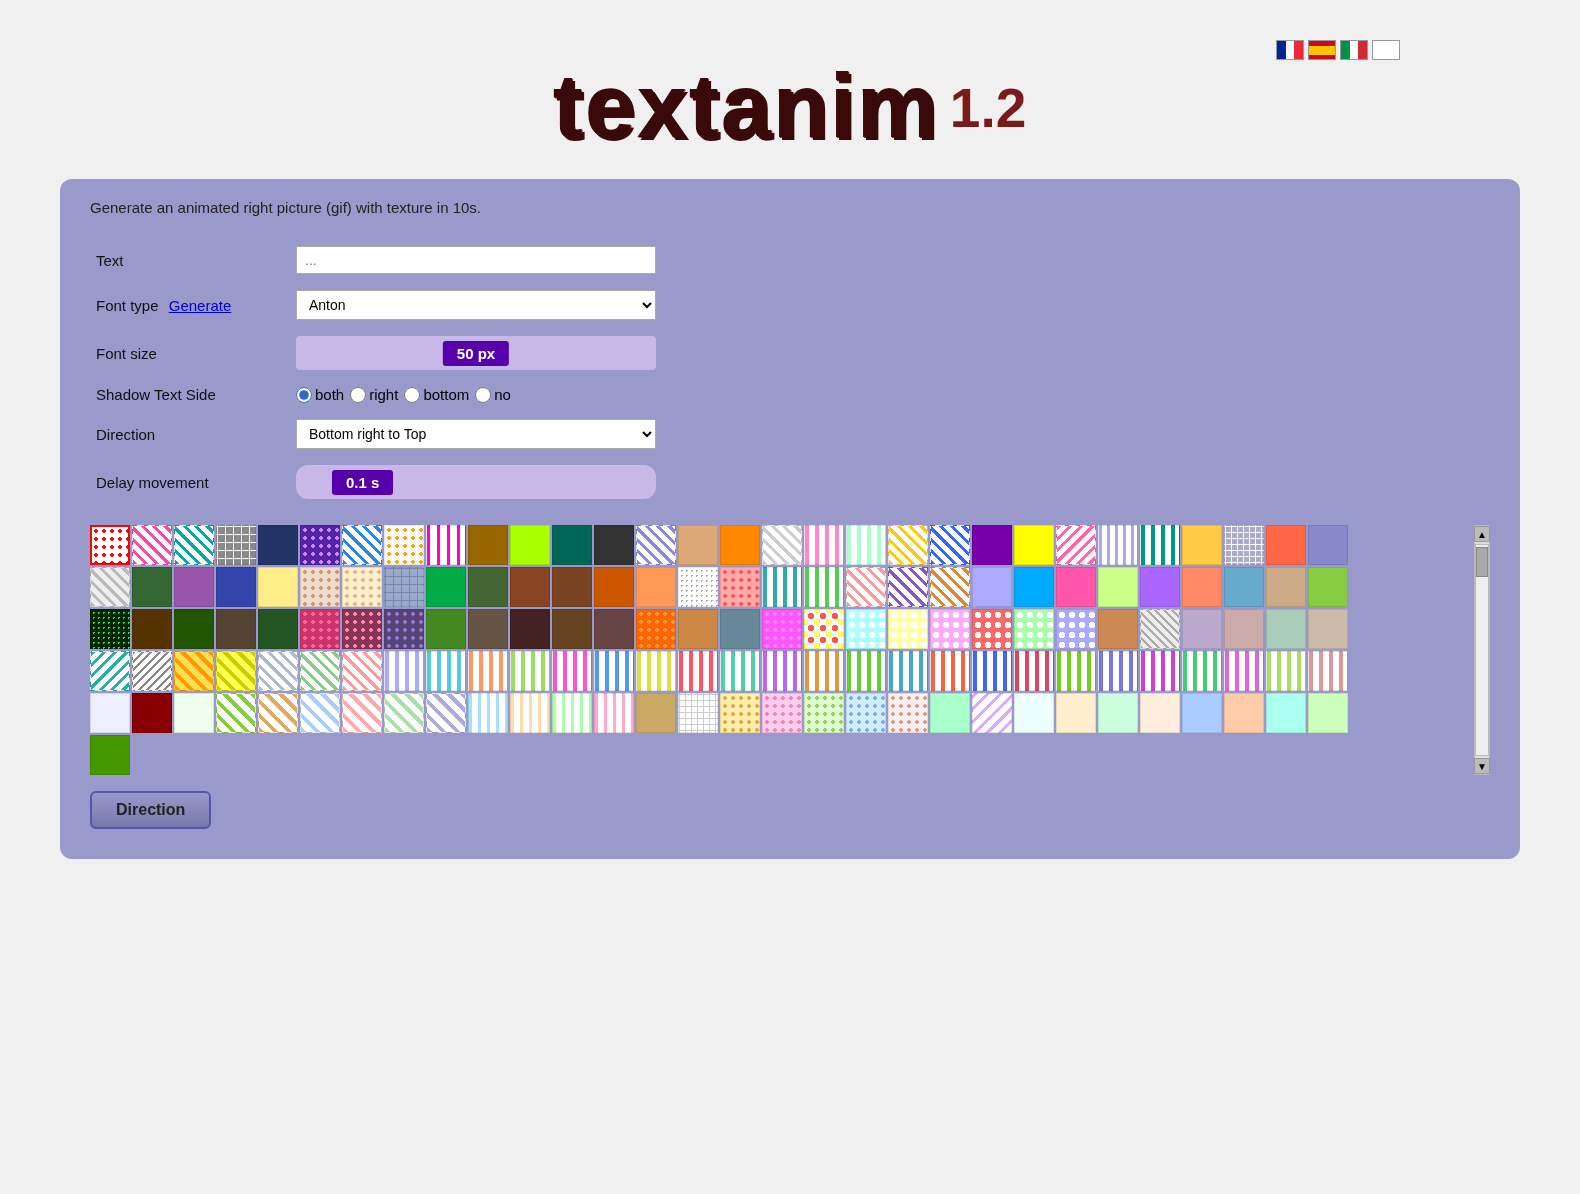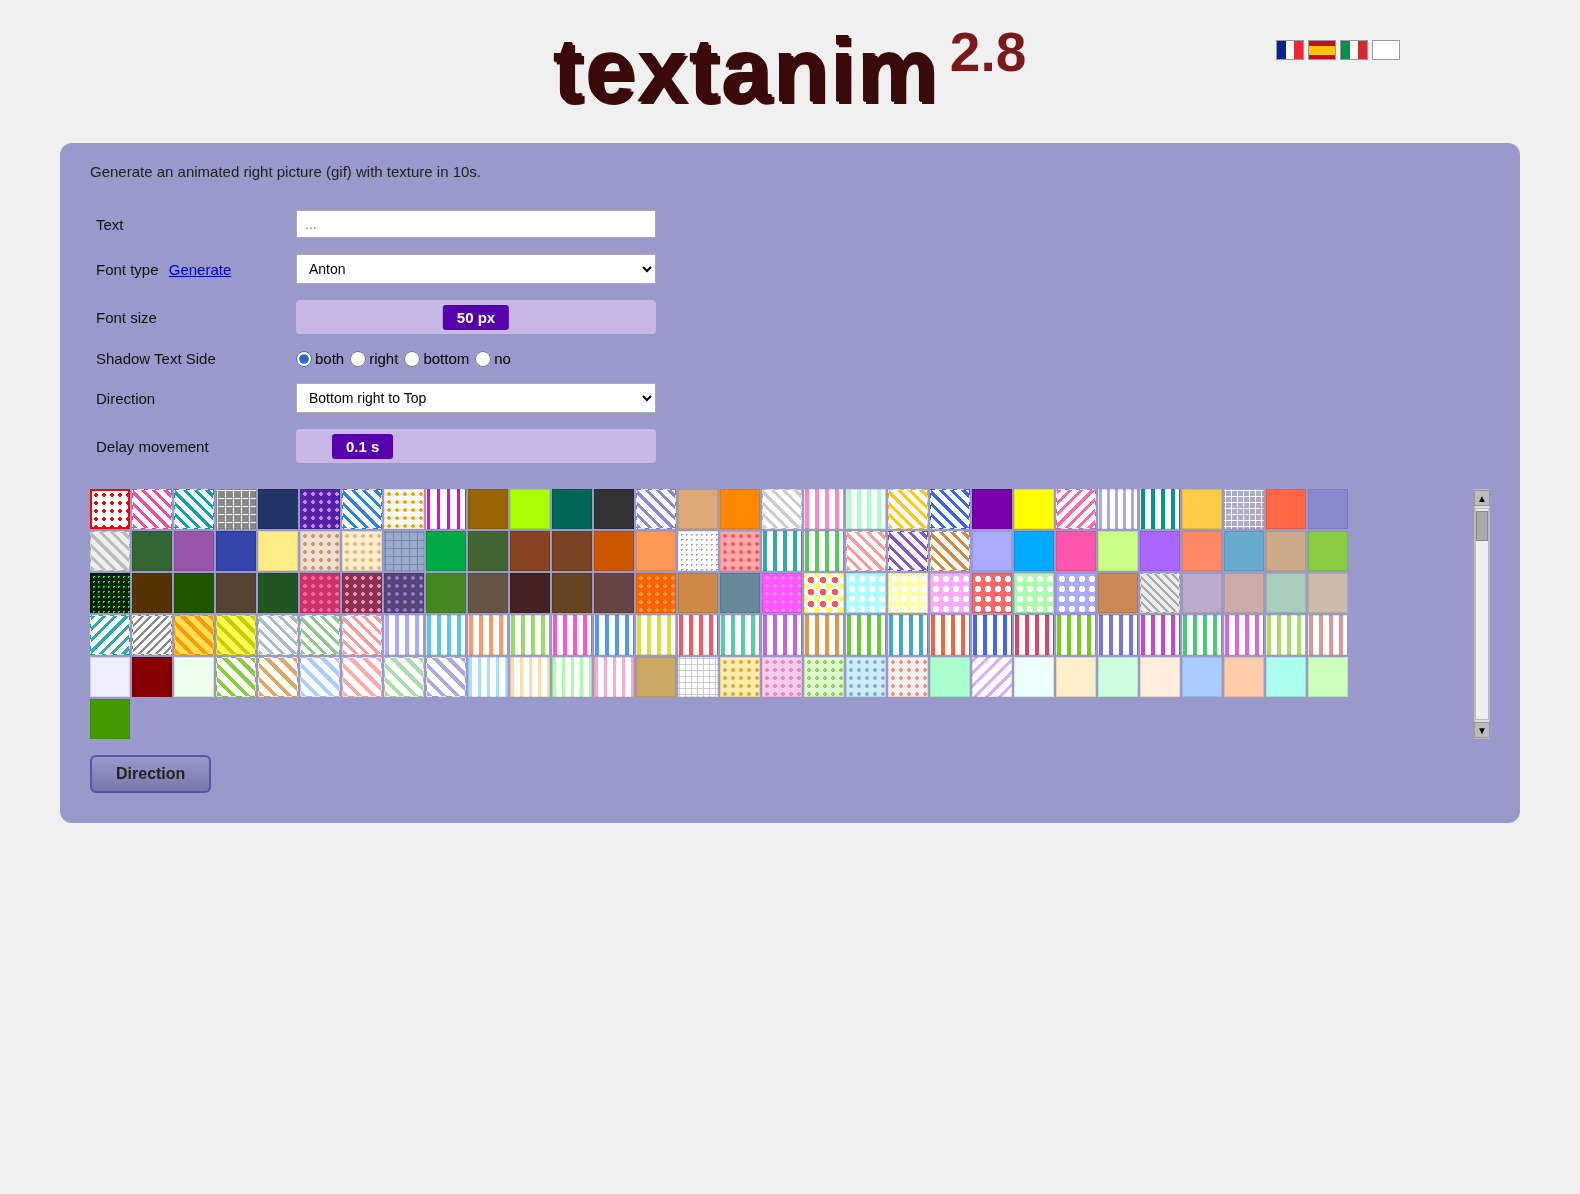--- a/index.html
+++ b/index.html
@@ -207,21 +207,21 @@
       background: white;
       font-size: 14px;
       height: 30px;
       cursor: pointer;
     }
 
     .delay-slider-container {
       width: 360px;
       height: 34px;
       background: #c8b8e8;
-      border-radius: 4px;
+      border-radius: 12px;
       position: relative;
       display: flex;
       align-items: center;
     }
 
     .delay-thumb {
       background: #5500aa;
       color: white;
       font-size: 15px;
       font-weight: bold;
@@ -308,38 +308,39 @@
       color: #222;
       font-size: 16px;
       font-weight: bold;
       padding: 8px 24px;
       cursor: pointer;
       margin-top: 16px;
     }
 
     .logo-wrapper {
       display: flex;
-      align-items: flex-start;
+      align-items: center;
       justify-content: center;
       gap: 10px;
+      margin-top: 36px;
     }
   </style>
 </head>
 <body>
 
 <div class="header">
   <div class="language-flags">
     <div class="flag flag-fr" title="French"></div>
     <div class="flag flag-es" title="Spanish"></div>
     <div class="flag flag-it" title="Italian"></div>
     <div class="flag flag-gb" title="English"></div>
   </div>
   <div class="logo-wrapper">
     <span class="logo-text">textanim</span>
-    <span class="logo-version" style="color:#7a1a1a; font-size:55px; font-weight:900;">2.8</span>
+    <span class="logo-version" style="color:#7a1a1a; font-size:55px; font-weight:900;">1.2</span>
   </div>
 </div>
 
 <div class="main-container">
   <p class="description">Generate an animated right picture (gif) with texture in 10s.</p>
 
   <table class="form-table">
     <tbody>
         <tr>
       <td class="label-cell">Text</td>

